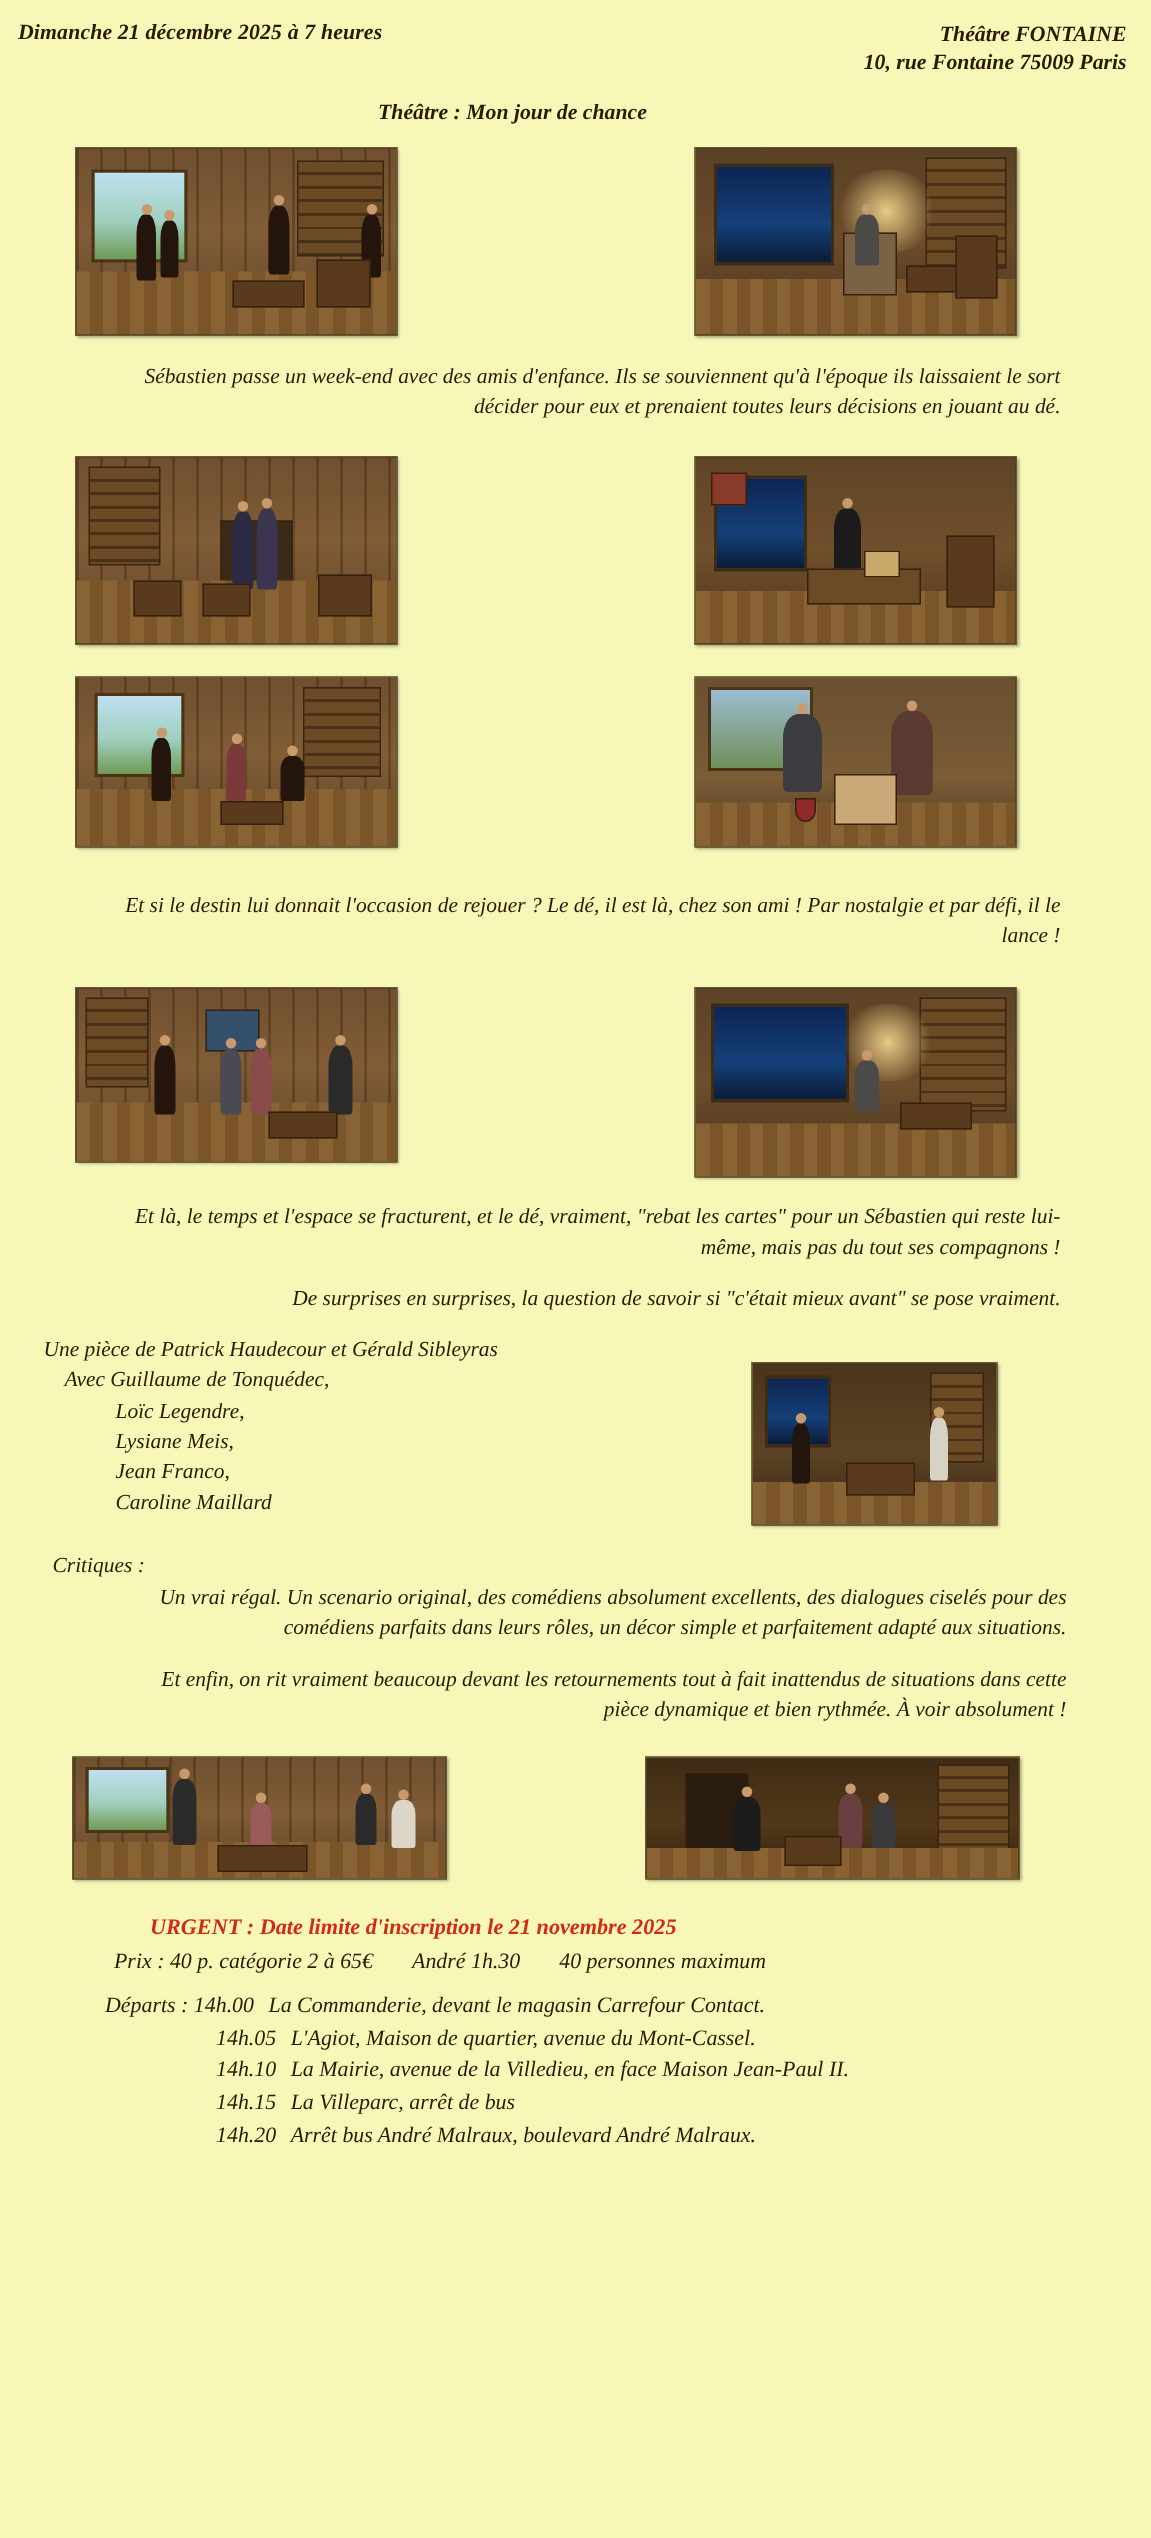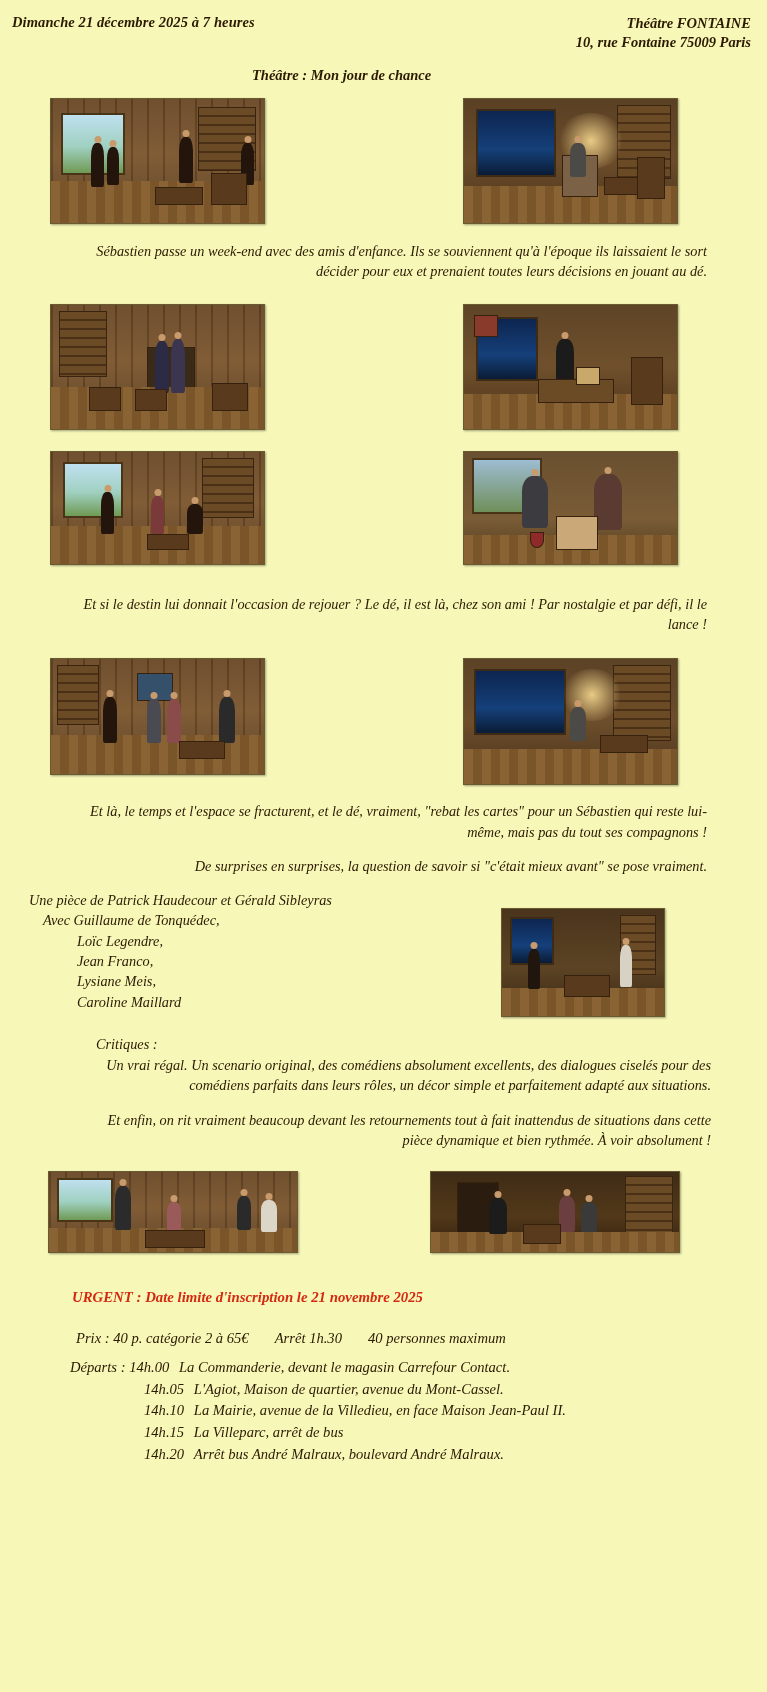--- a/index.html
+++ b/index.html
@@ -150,47 +150,47 @@
     position: absolute;
     right: 102px;
     top: 18px;
     width: 162px;
     height: 107px;
   }
 
   .critiques-label {
     font-style: italic;
     font-size: 14.3px;
-    padding-left: 96px;
+    padding-left: 35px;
     margin-top: 16px;
   }
   .critique-para {
     font-style: italic;
     font-size: 14.3px;
     line-height: 1.42;
     padding: 0 56px 0 84px;
     margin-top: 2px;
     text-align: right;
   }
   .critique-para + .critique-para { margin-top: 12px; }
 
   
   .urgent {
     color: #d42a12;
     font-style: italic;
     font-weight: bold;
     font-size: 14.8px;
-    padding-left: 72px;
-    margin-top: 36px;
+    padding-left: 100px;
+    margin-top: 24px;
   }
   .price-line {
     font-style: italic;
     font-size: 14.6px;
     padding-left: 76px;
-    margin-top: 24px;
+    margin-top: 6px;
     display: flex;
     gap: 26px;
   }
   .departs {
     font-style: italic;
     font-size: 14.6px;
     padding-left: 70px;
     margin-top: 10px;
     line-height: 1.5;
     padding-bottom: 18px;
@@ -332,22 +332,22 @@
 
   <p class="para indent-1">Et là, le temps et l'espace se fracturent, et le dé, vraiment, "rebat les cartes" pour un Sébastien qui reste lui-même, mais pas du tout ses compagnons !</p>
   <p class="para tight">De surprises en surprises, la question de savoir si "c'était mieux avant" se pose vraiment.</p>
 
   <div class="credits">
     <div class="credits-text">
       <div>Une pièce de Patrick Haudecour et Gérald Sibleyras</div>
       <div style="padding-left:14px;">Avec Guillaume de Tonquédec,</div>
       <ul class="cast-list">
         <li>Loïc Legendre,</li>
+        <li>Lysiane Meis,</li>
         <li>Jean Franco,</li>
-        <li>Lysiane Meis,</li>
         <li>Caroline Maillard</li>
       </ul>
     </div>
     <div class="photo credits-photo">
       <div class="inner">
         <div class="wood-wall" style="background:linear-gradient(180deg,#4a341c 0%,#5c4324 55%,#3a2714 100%);"></div>
         <div class="window-night" style="left:8px; top:8px; width:40px; height:44px;"></div>
         <div class="shelf" style="right:8px; top:6px; width:34px; height:58px;"></div>
         <div class="floor" style="height:26%;"></div>
         <div class="fig head" style="left:26px; top:40px; width:12px; height:40px; background:#20160e;"></div>
@@ -385,21 +385,21 @@
         <div class="fig head" style="left:150px; top:30px; width:16px; height:30px; background:#3a3a3a;"></div>
         <div class="furn" style="left:92px; top:52px; width:36px; height:18px;"></div>
       </div>
     </div>
   </div>
 
   <div class="urgent">URGENT : Date limite d'inscription le 21 novembre 2025</div>
 
   <div class="price-line">
     <span>Prix : 40 p. catégorie 2 à 65€</span>
-    <span>Arrêt 1h.30</span>
+    <span>André 1h.30</span>
     <span>40 personnes maximum</span>
   </div>
 
   <div class="departs">
     <span class="dep-row">
       <span>Départs :</span>
       <span>14h.00</span>
       <span class="stop">La Commanderie, devant le magasin Carrefour Contact.</span>
     </span>
     <span class="dep-row dep-indent">

